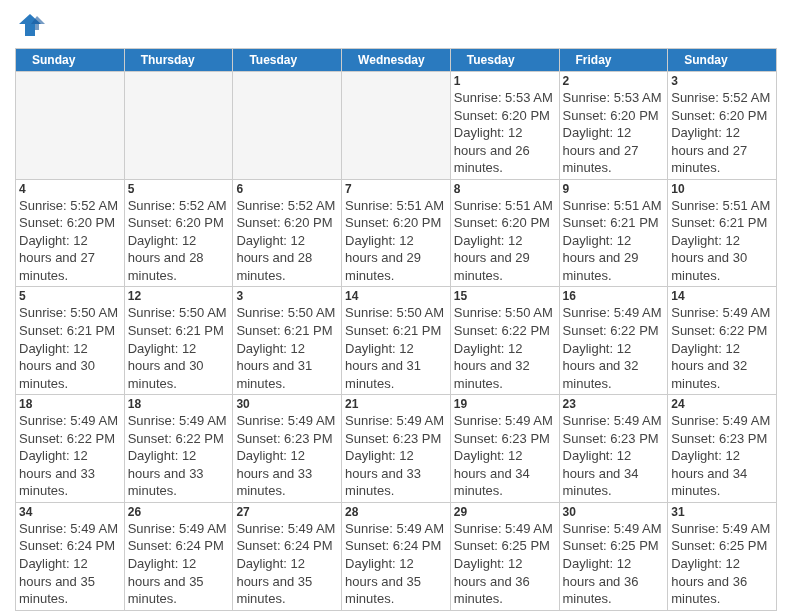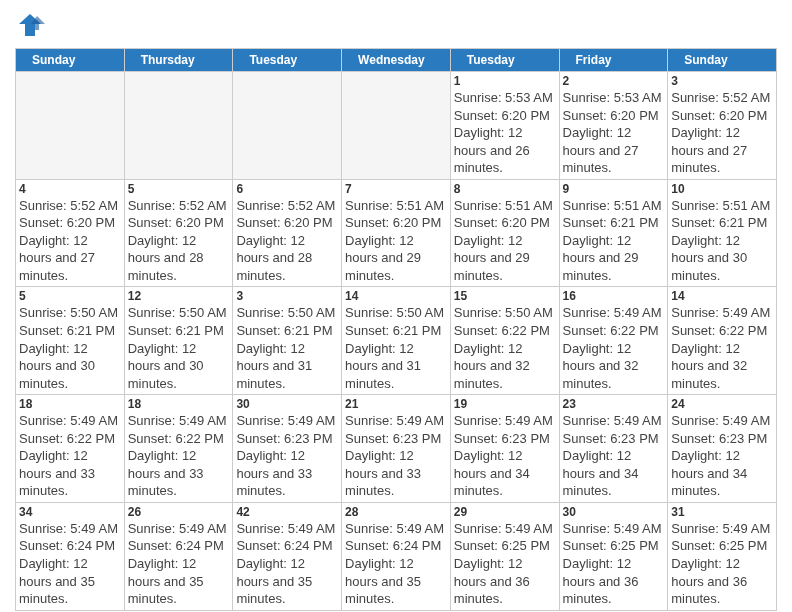--- a/index.html
+++ b/index.html
@@ -320,21 +320,21 @@
 and 35 minutes.</div>
           </td>
           <td>
             <div class="day-number">26</div>
             <div class="day-info">Sunrise: 5:49 AM
 Sunset: 6:24 PM
 Daylight: 12 hours
 and 35 minutes.</div>
           </td>
           <td>
-            <div class="day-number">42</div>
+            <div class="day-number">27</div>
             <div class="day-info">Sunrise: 5:49 AM
 Sunset: 6:24 PM
 Daylight: 12 hours
 and 35 minutes.</div>
           </td>
           <td>
             <div class="day-number">28</div>
             <div class="day-info">Sunrise: 5:49 AM
 Sunset: 6:24 PM
 Daylight: 12 hours

